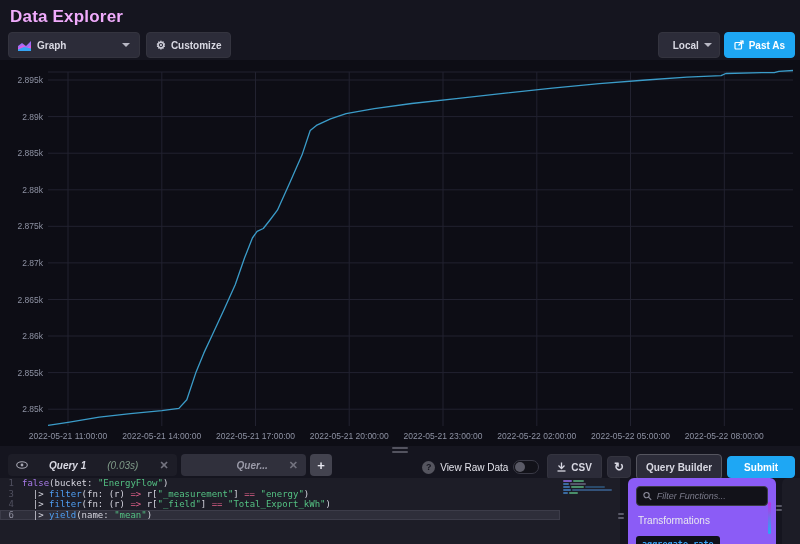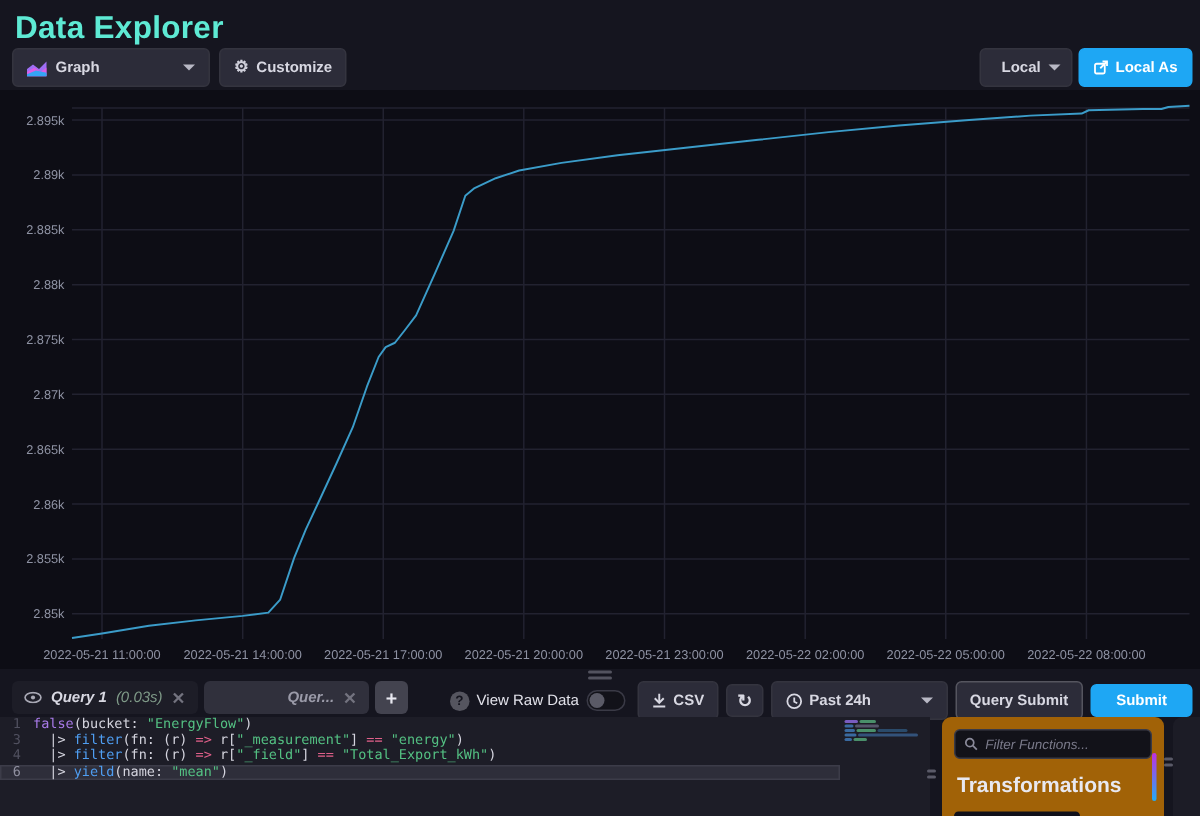--- a/index.html
+++ b/index.html
@@ -6,21 +6,21 @@
   html,body { width:800px; height:544px; overflow:hidden; }
   body {
     background:#15151f;
     font-family:"Liberation Sans", sans-serif;
     color:#e6e6ee;
     position:relative;
   }
   
   .page-title {
     position:absolute; left:10px; top:7px;
-    font-size:21px; font-weight:bold; color:#5eead4; letter-spacing:.2px;
+    font-size:17px; font-weight:bold; color:#f0abfc; letter-spacing:.2px;
   }
   
   .toolbar { position:absolute; left:0; top:32px; width:800px; height:24px; }
   .btn {
     display:inline-flex; align-items:center; gap:5px;
     background:#2c2c39; border:1px solid #34343f; border-radius:4px;
     height:22px; padding:12px 9px; font-size:10px; font-weight:bold; color:#d8d8e2;
     cursor:pointer; white-space:nowrap;
   }
   .btn.blue { background:#1ea7f4; border-color:#1ea7f4; color:#fff; }
@@ -45,21 +45,21 @@
   .ytick { fill:#8e92a3; font-size:8.5px; font-family:"Liberation Sans",sans-serif; text-anchor:end; }
   .xtick { fill:#8e92a3; font-size:8.5px; font-family:"Liberation Sans",sans-serif; text-anchor:middle; }
   
   .h-resizer {
     position:absolute; left:392px; top:447px; width:16px; height:6px; cursor:row-resize;
   }
   .h-resizer span { display:block; height:2px; margin-bottom:2px; background:#53535f; border-radius:1px; }
   
   .tabbar { position:absolute; left:0; top:452px; width:800px; height:26px; }
   .qtab {
-    display:inline-flex; align-items:center; gap:6px; height:22px;
+    display:inline-flex; align-items:center; gap:21px; height:22px;
     padding:0 8px; border-radius:4px; font-size:10px; cursor:pointer;
   }
   .qtab.active { background:#1d1d27; }
   .qtab.inactive { background:#30303c; color:#9a9aa8; }
   .qtab .tab-label { font-style:italic; font-weight:bold; color:#d8d8e2; }
   .qtab.inactive .tab-label { color:#9a9aa8;margin-left:48px; }
   .tab-timing { font-style:italic; color:#7f9a88; }
   .tab-close { color:#73737f; font-size:11px; font-weight:bold; cursor:pointer; }
   .tabs-left { position:absolute; left:8px; top:2px; display:flex; gap:4px; align-items:center; }
   .add-tab {
@@ -99,32 +99,32 @@
   .seg-op { color:#e0608a; }
   .seg-bool { color:#8f8af2; }
   .seg-pl { color:#d4d4de; }
   .minimap { position:absolute; right:5px; top:2px; width:52px; height:16px; }
   .minimap div { height:2px; margin-bottom:1px; display:flex; gap:1px; }
   .minimap i { display:block; height:2px; border-radius:1px; }
   .v-resizer { position:absolute; width:6px; height:14px; cursor:col-resize; }
   .v-resizer span { display:block; width:6px; height:2px; margin-bottom:2px; background:#5a5a68; border-radius:1px; }
   .fn-panel {
     position:absolute; left:628px; top:478px; width:148px; height:66px;
-    background:#a16207; border-radius:6px 6px 0 0; padding:8px 8px 0 8px; overflow:hidden;
+    background:#8b5cf6; border-radius:6px 6px 0 0; padding:8px 8px 0 8px; overflow:hidden;
   }
   .search-box {
     height:20px; background:#121219; border:1px solid #3a3a46; border-radius:4px;
     display:flex; align-items:center; gap:5px; padding:0 6px;
   }
   .search-box input {
     background:transparent; border:none; outline:none; width:100%;
     font-family:"Liberation Sans",sans-serif; font-size:9px; font-style:italic; color:#c8c8d2;
   }
   .search-box input::placeholder { color:#7a7a8a; }
-  .fn-category { font-size:14px; font-weight:bold; color:#e8e8f0; margin:9px 0 7px 2px; }
+  .fn-category { font-size:10px; font-weight:normal; color:#e8e8f0; margin:9px 0 7px 2px; }
   .fn-pill {
     display:inline-block; background:#10101a; border-radius:3px; padding:3px 6px; margin-bottom:6px;
     font-family:"DejaVu Sans Mono","Liberation Mono",monospace; font-size:8.5px; font-weight:bold;
     color:#37a4f8; cursor:pointer;
   }
   .fn-scrollbar {
     position:absolute; right:5px; top:24px; width:3px; height:32px; border-radius:2px;
     background:linear-gradient(180deg,#bf2fe4,#22adf6);
   }
   .side-sliver {
@@ -160,21 +160,21 @@
       </svg>
       <span>Local</span>
       <span class="caret"></span>
     </div>
     <div class="btn blue">
       <svg class="ic" width="10" height="10" viewBox="0 0 10 10">
         <rect x="1" y="2.5" width="6.5" height="6.5" rx="1" fill="none" stroke="#ffffff" stroke-width="1.2"></rect>
         <line x1="4.5" y1="5.5" x2="9" y2="1" stroke="#ffffff" stroke-width="1.2"></line>
         <polyline points="6,1 9,1 9,4" fill="none" stroke="#ffffff" stroke-width="1.2"></polyline>
       </svg>
-      <span>Local As</span>
+      <span>Past As</span>
     </div>
   </div>
 </div>
 
 <div class="chart-panel">
   <svg id="chart-svg" width="800" height="386">
       <g>
         <line class="grid" x1="48" x2="793" y1="12" y2="12"></line>
         <line class="grid" x1="48" x2="793" y1="349.2" y2="349.2"></line>
         <line class="grid" x1="48" x2="793" y1="312.6" y2="312.6"></line>
@@ -251,30 +251,22 @@
       <svg class="ic" width="9" height="10" viewBox="0 0 9 10">
         <line x1="4.5" y1="0.5" x2="4.5" y2="6" stroke="#d8d8e2" stroke-width="1.3"></line>
         <polyline points="1.5,3.5 4.5,6.5 7.5,3.5" fill="none" stroke="#d8d8e2" stroke-width="1.3"></polyline>
         <line x1="0.5" y1="9" x2="8.5" y2="9" stroke="#d8d8e2" stroke-width="1.3"></line>
       </svg>
       <span>CSV</span>
     </div>
     <div class="btn icon-btn">
       <span class="refresh-glyph">↻</span>
     </div>
-    <div class="btn dropdown" style="width:118px;">
-      <svg class="ic" width="11" height="11" viewBox="0 0 11 11">
-        <circle cx="5.5" cy="5.5" r="4.6" fill="none" stroke="#d8d8e2" stroke-width="1.2"></circle>
-        <polyline points="5.5,3 5.5,5.8 7.5,6.8" fill="none" stroke="#d8d8e2" stroke-width="1.2"></polyline>
-      </svg>
-      <span>Past 24h</span>
-      <span class="caret"></span>
-    </div>
     <div class="btn outline">
-      <span>Query Submit</span>
+      <span>Query Builder</span>
     </div>
     <div class="btn blue" style="padding:0 16px;">
       <span>Submit</span>
     </div>
   </div>
 </div>
 
 <div class="editor">
   <div id="code-lines">
       <div class="code-line"><span class="gutter">1</span><span class="seg-kw">false</span><span class="seg-pl">(bucket: </span><span class="seg-str">"EnergyFlow"</span><span class="seg-pl">)</span></div>

